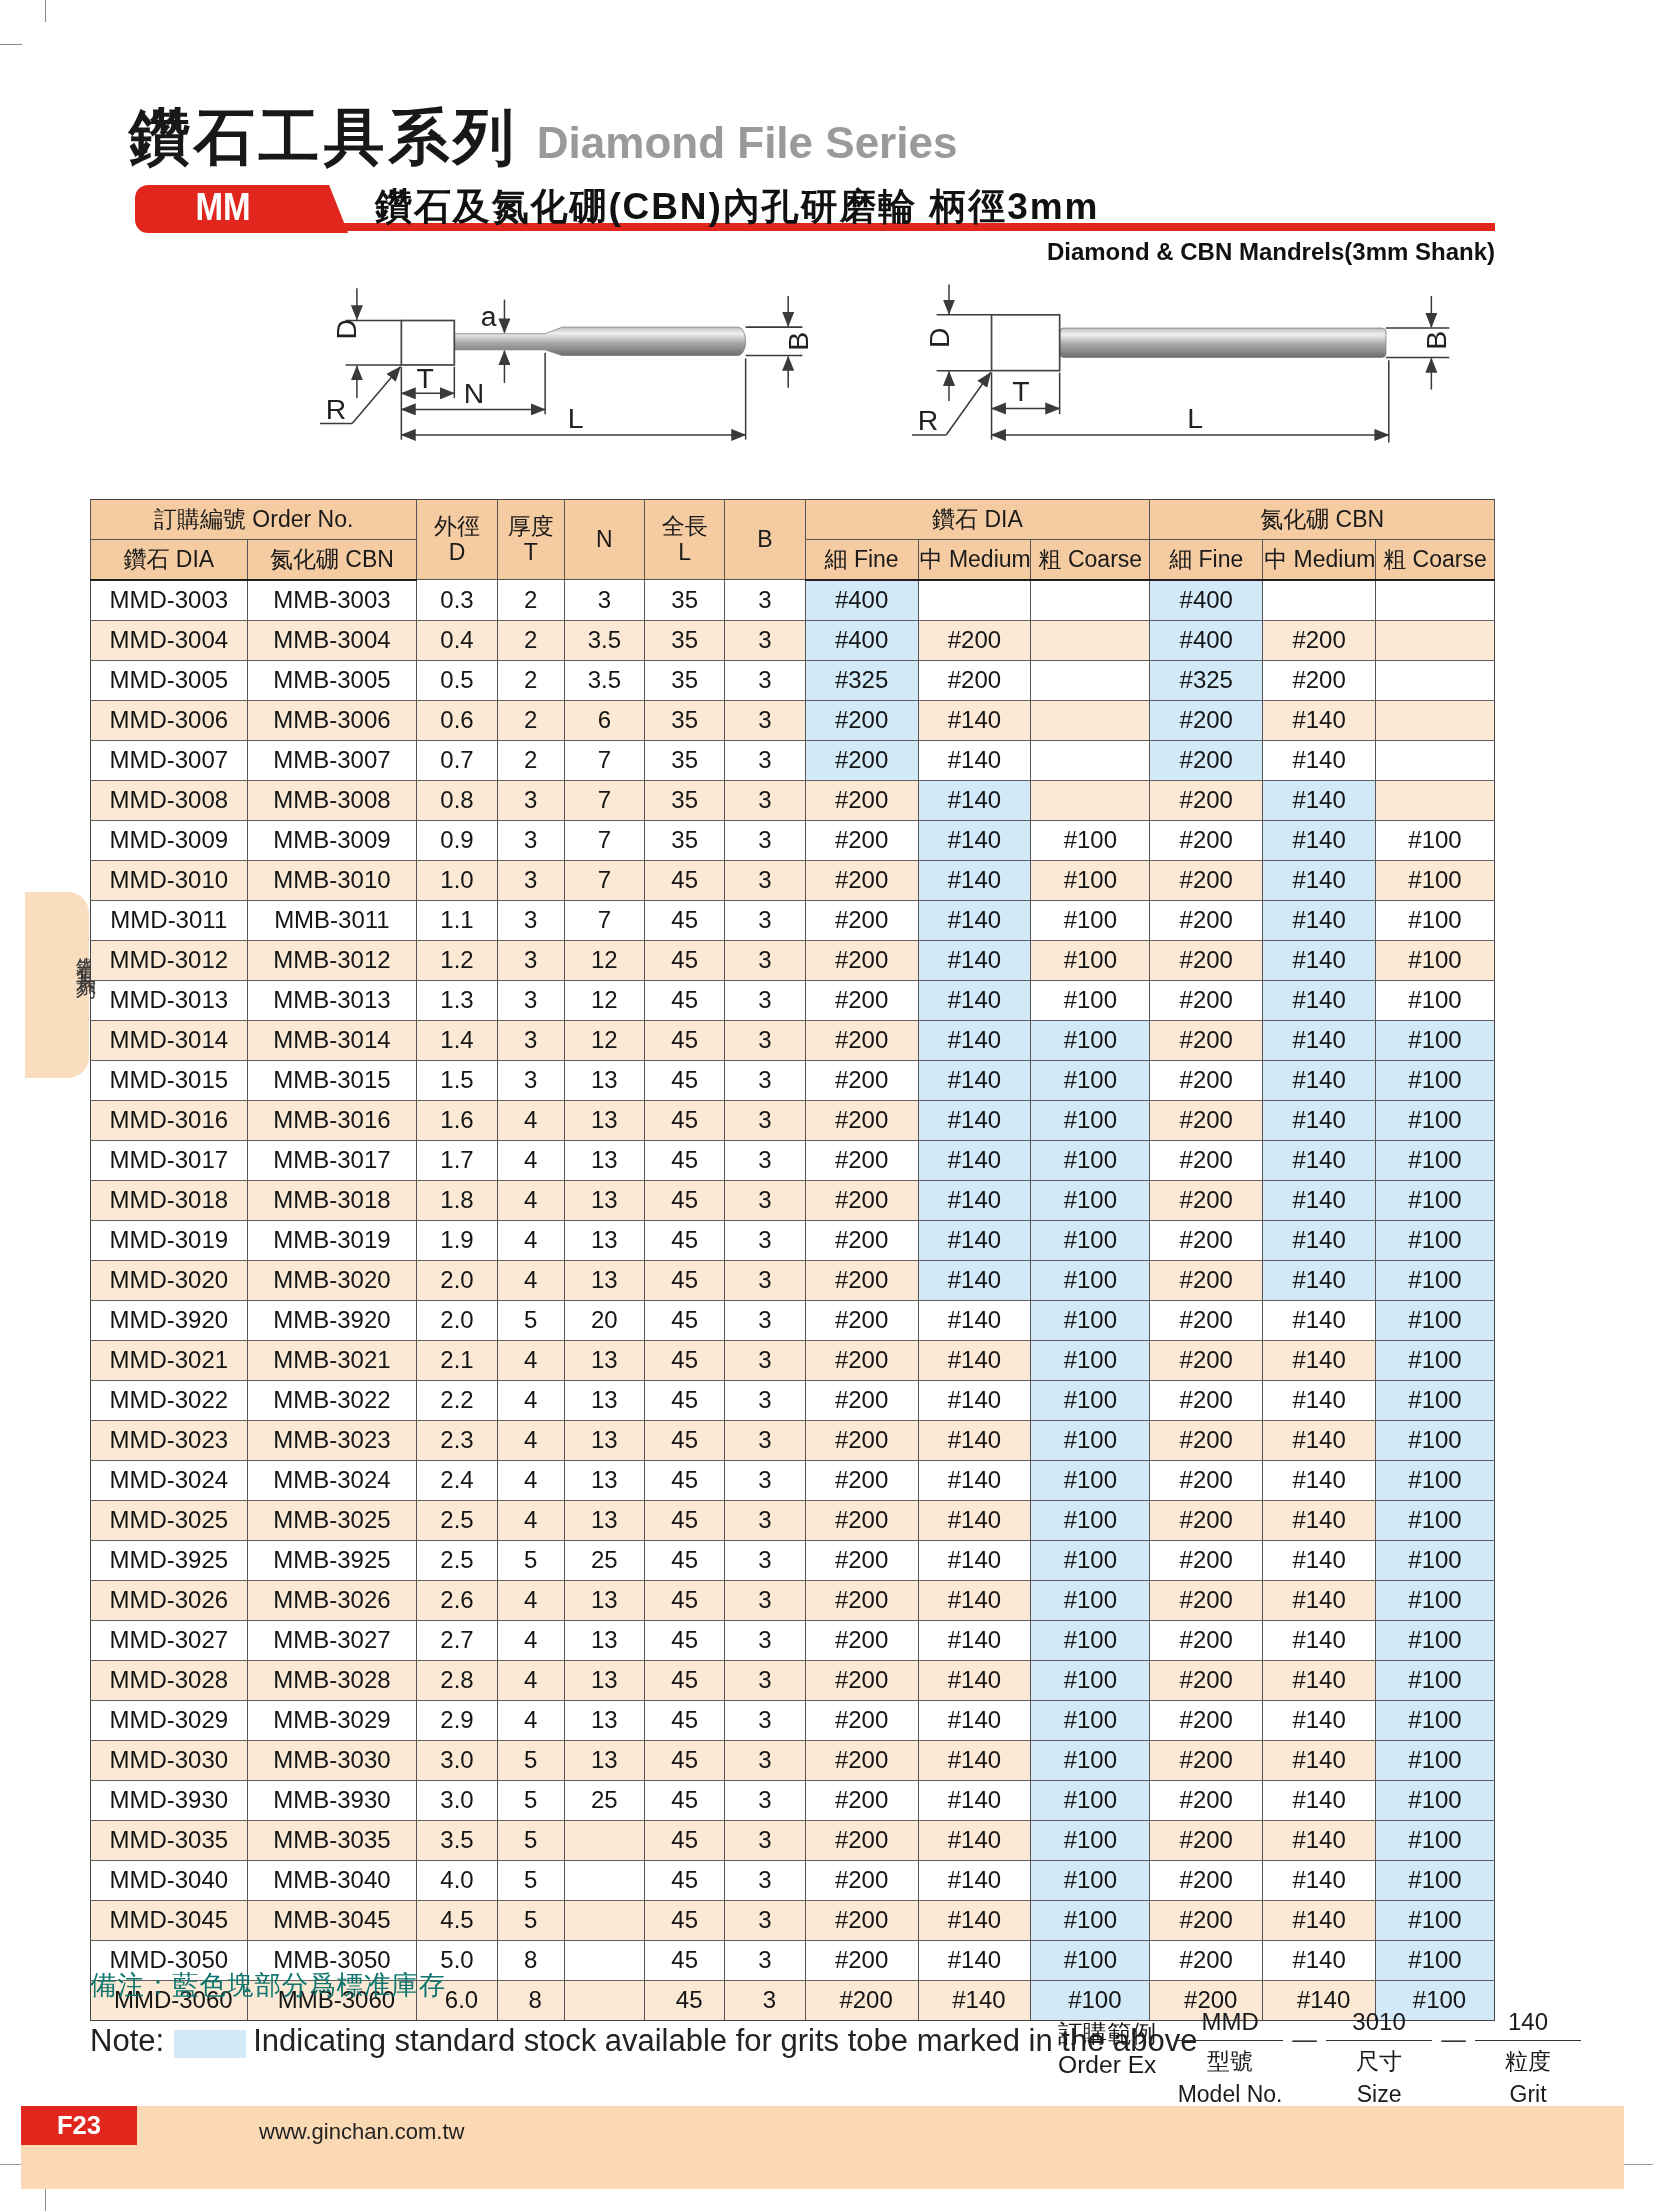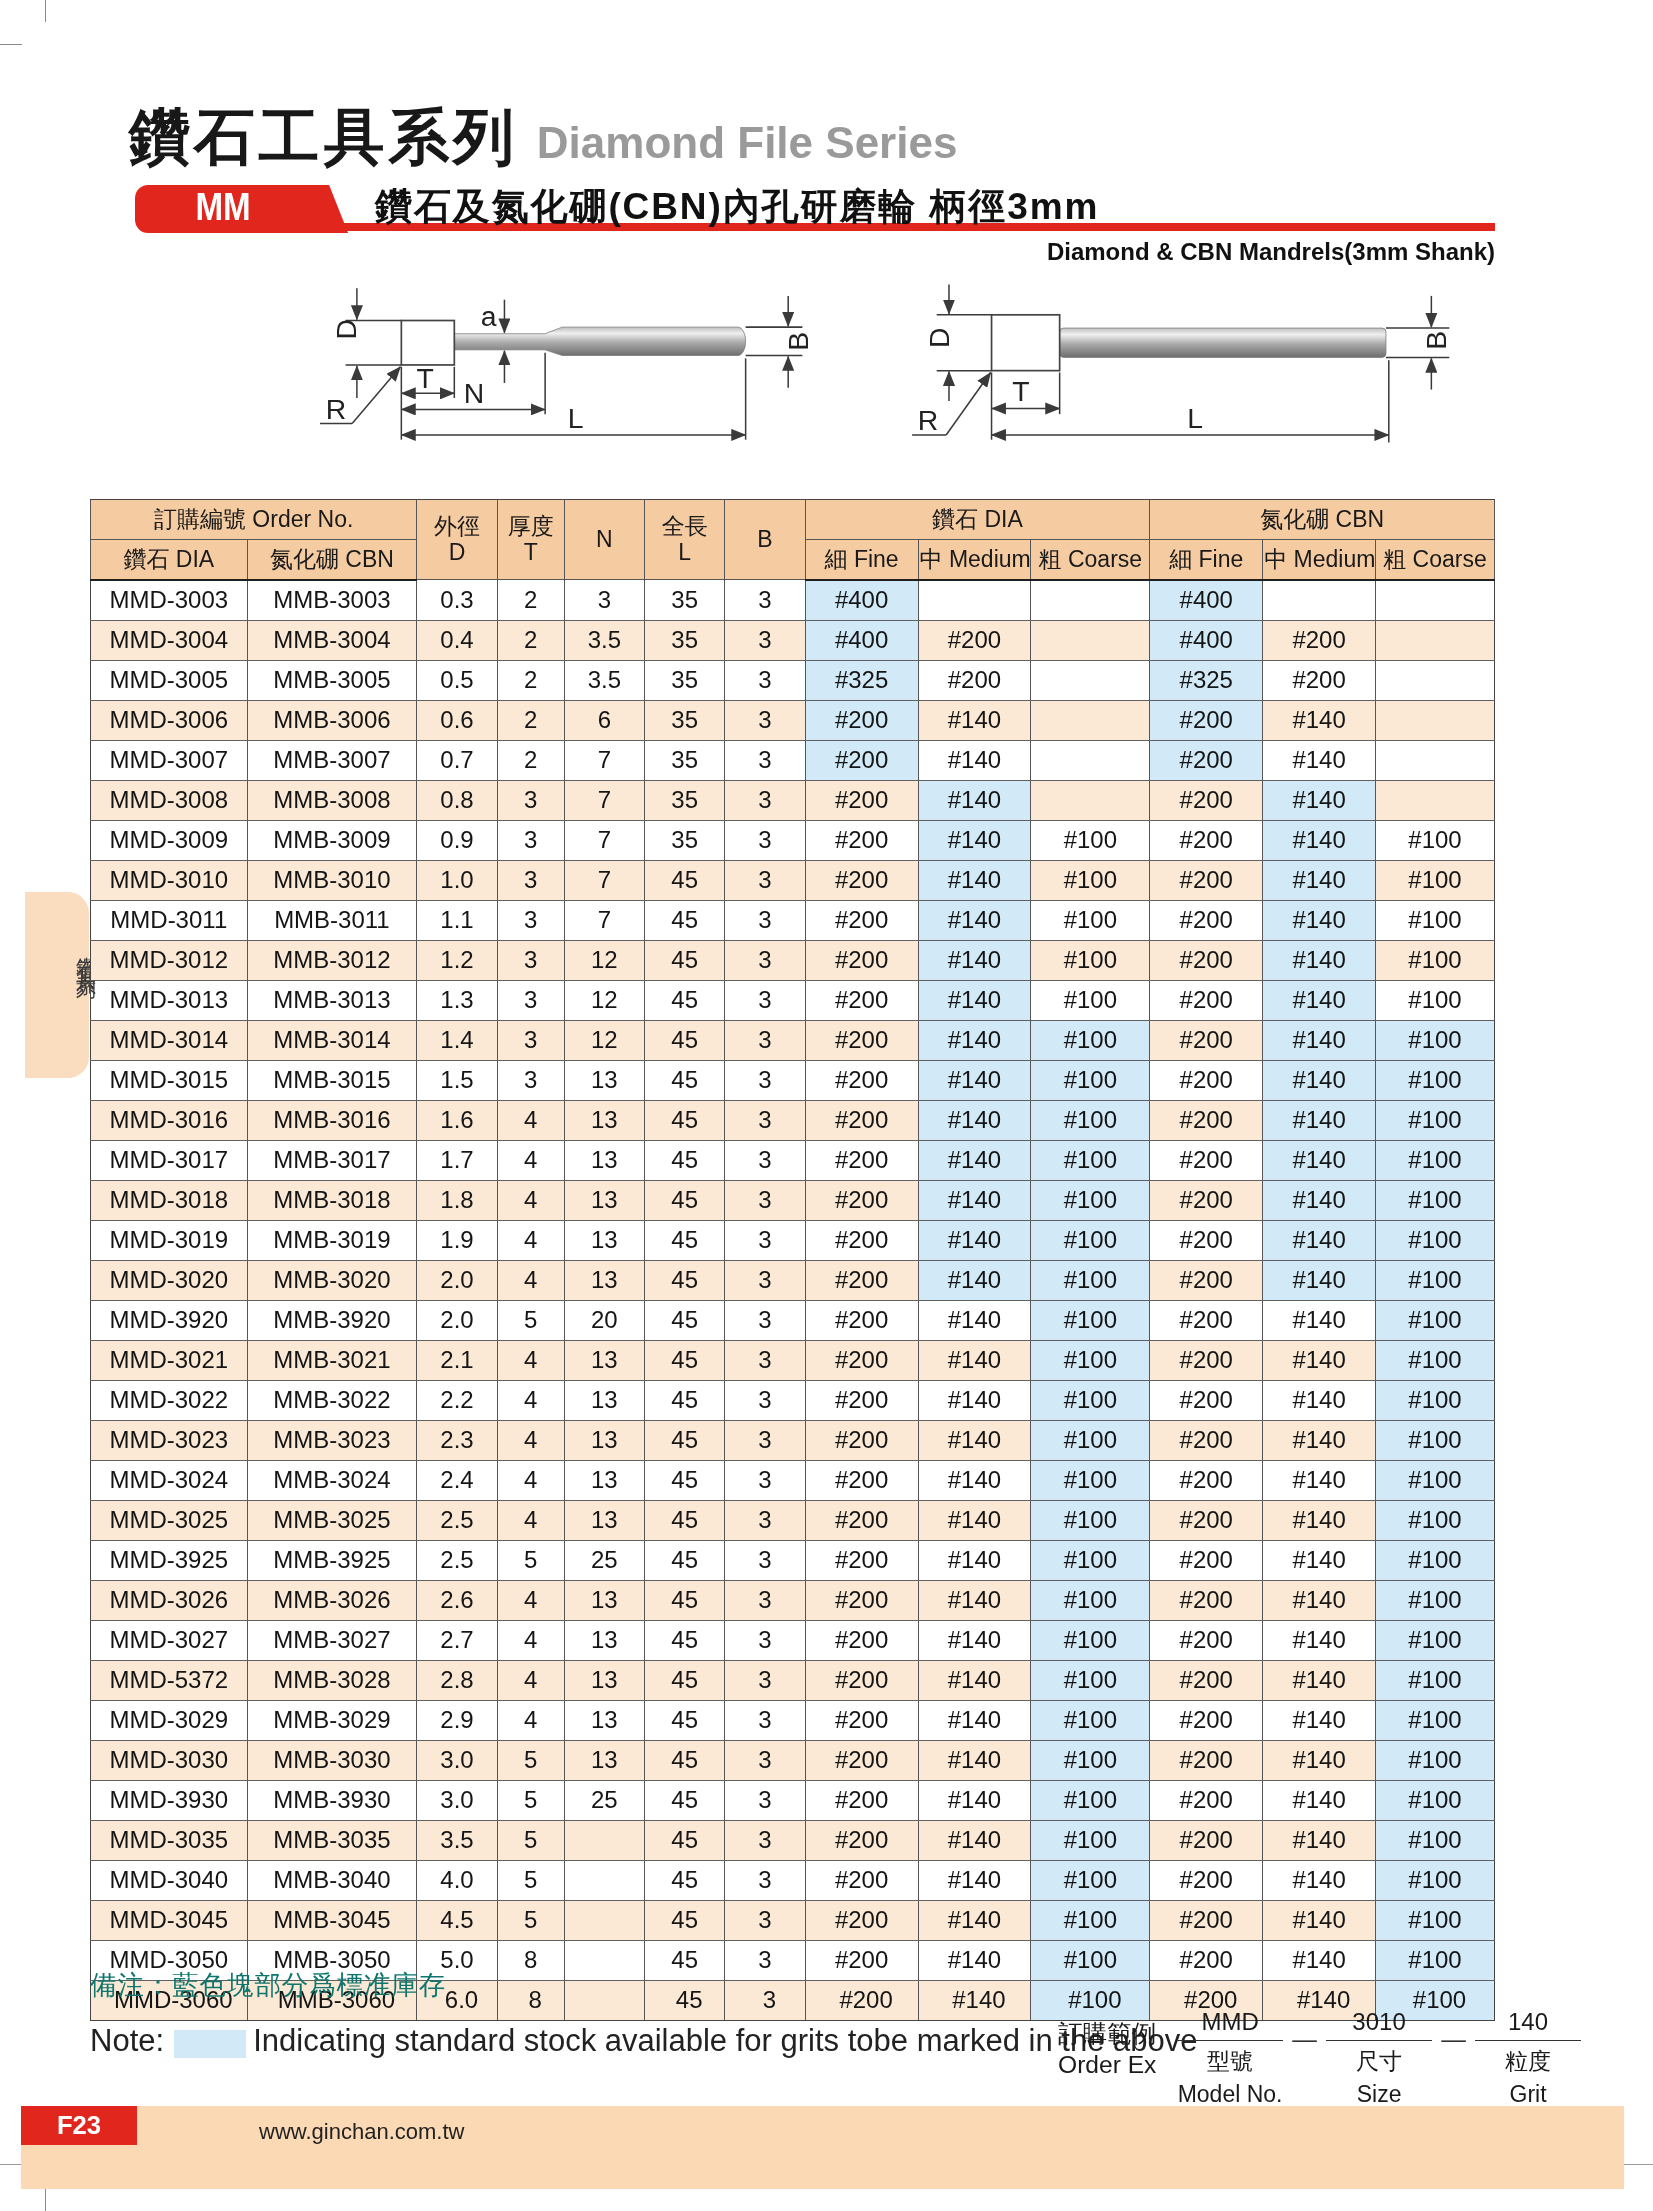--- a/index.html
+++ b/index.html
@@ -615,21 +615,21 @@
     <td>45</td>
     <td>3</td>
     <td>#200</td>
     <td>#140</td>
     <td class="stock">#100</td>
     <td>#200</td>
     <td>#140</td>
     <td class="stock">#100</td>
   </tr>
       <tr class="alt">
-    <td>MMD-5372</td>
+    <td>MMD-3028</td>
     <td>MMB-3028</td>
     <td>2.8</td>
     <td>4</td>
     <td>13</td>
     <td>45</td>
     <td>3</td>
     <td>#200</td>
     <td>#140</td>
     <td class="stock">#100</td>
     <td>#200</td>

